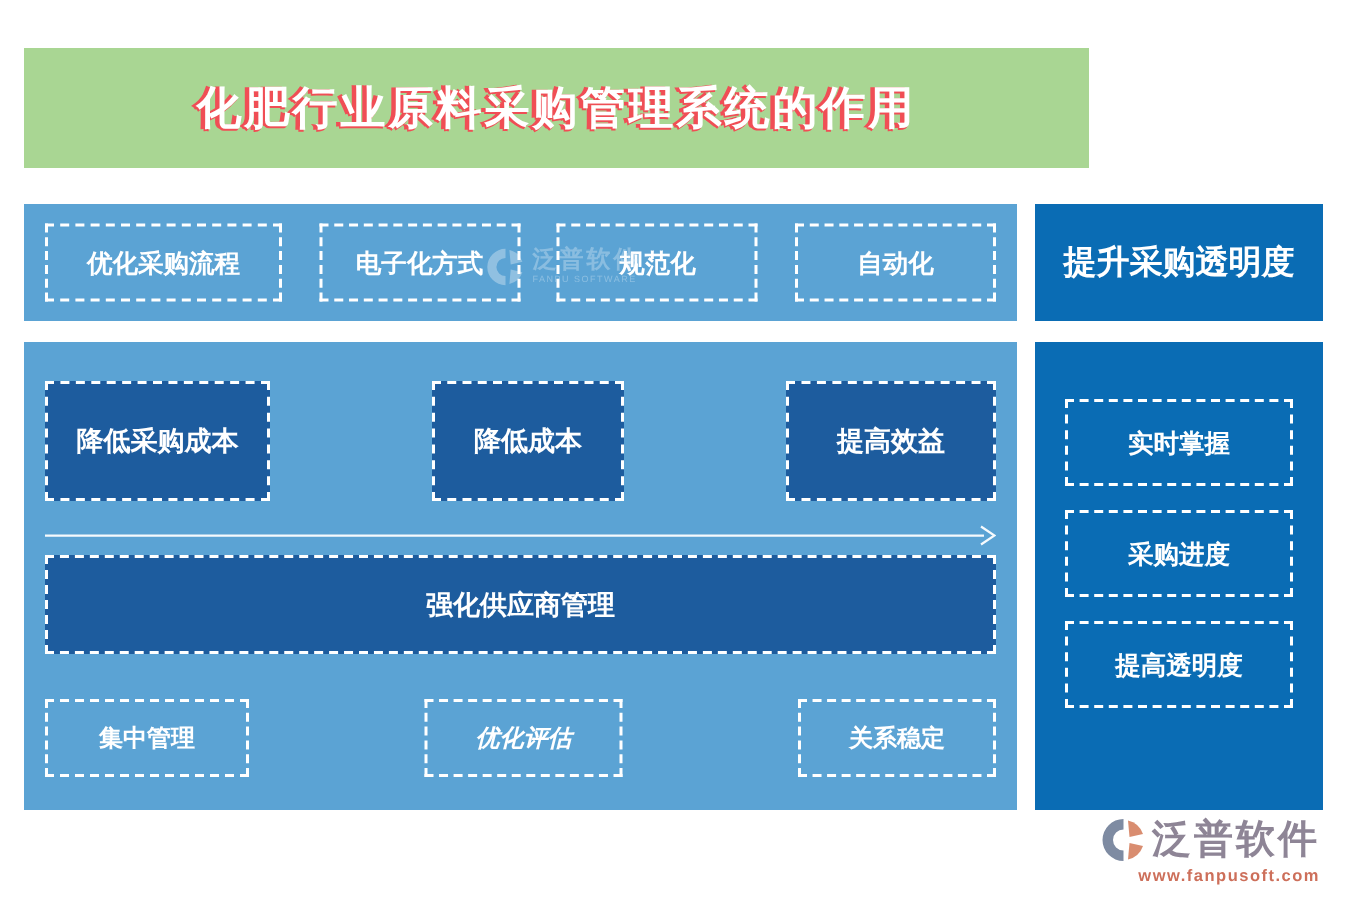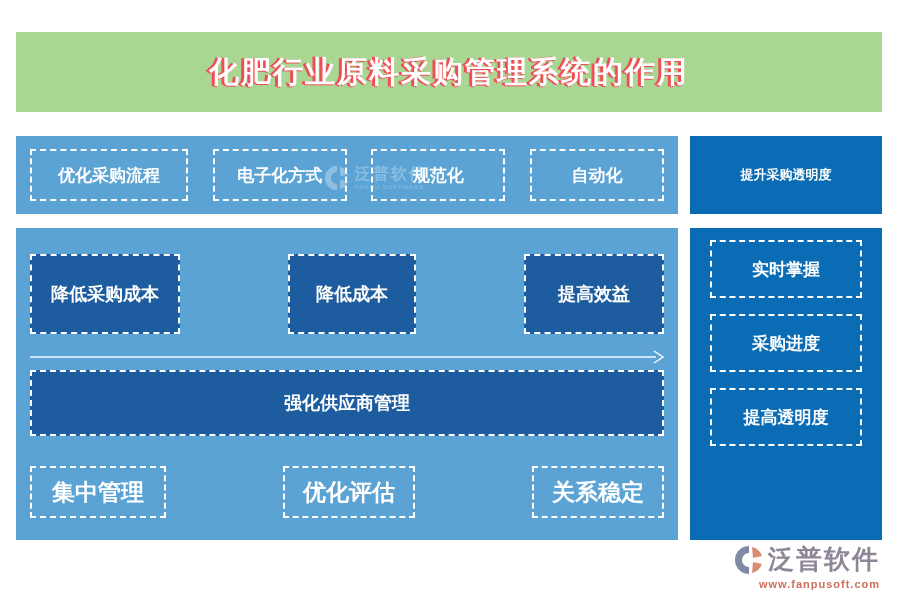--- a/index.html
+++ b/index.html
@@ -5,21 +5,21 @@
   html,body{margin:0;padding:0;}
   body{
     width:900px;height:600px;background:#ffffff;
     font-family:"Liberation Sans","DejaVu Sans",sans-serif;
     position:relative;overflow:hidden;
   }
   .abs{position:absolute;box-sizing:border-box;}
 
   
   #header{
-    left:16px;top:32px;width:866px;height:80px;
+    left:16px;top:32px;width:710px;height:80px;
     background:#a9d693;
     display:flex;align-items:center;justify-content:center;
   }
   #title{
     font-size:30px;font-weight:bold;color:#ffffff;letter-spacing:2px;
     text-shadow:-3px 0 0 #f04e55,-1px 1px 0 #f04e55;
   }
 
   
   #top-strip{
@@ -35,21 +35,21 @@
   }
   .top-box{height:52px;font-size:17px;background:transparent;}
   .top-box:nth-of-type(1){width:158px;}
   .top-box:nth-of-type(2){width:134px;}
   .top-box:nth-of-type(3){width:134px;}
   .top-box:nth-of-type(4){width:134px;}
 
   
   #top-right{
     left:690px;top:136px;width:192px;height:78px;
-    background:#0a6cb4;color:#ffffff;font-weight:bold;font-size:13px;
+    background:#0a6cb4;color:#ffffff;font-weight:bold;font-size:22px;
     display:flex;align-items:center;justify-content:center;
   }
 
   
   #main-panel{
     left:16px;top:228px;width:662px;height:312px;
     background:#5ba3d4;
   }
   #mid-row{
     position:absolute;top:26px;left:14px;right:14px;
@@ -64,32 +64,32 @@
   #arrow{position:absolute;top:122px;left:14px;width:634px;height:14px;}
 
   #wide-box{
     position:absolute;top:142px;left:14px;right:14px;height:66px;
     background:#1d5c9e;font-size:18px;
   }
   #bottom-row{
     position:absolute;top:238px;left:14px;right:14px;
     display:flex;justify-content:space-between;
   }
-  .bot-box{height:52px;font-size:23px;background:transparent;}
+  .bot-box{height:52px;font-size:16px;background:transparent;}
   .bot-box:nth-of-type(1){width:136px;}
-  .bot-box:nth-of-type(2){width:132px;}
+  .bot-box:nth-of-type(2){width:132px;font-style:italic;}
   .bot-box:nth-of-type(3){width:132px;}
   .bot-box:nth-of-type(4){width:132px;}
 
   
   #right-panel{
     left:690px;top:228px;width:192px;height:312px;
     background:#0a6cb4;
     display:flex;flex-direction:column;align-items:center;
-    padding-top:12px;gap:16px;
+    padding-top:38px;gap:16px;
   }
   .right-box{width:152px;height:58px;font-size:17px;background:transparent;flex:none;}
 
   
   #watermark{
     left:324px;top:156px;width:140px;height:44px;
     display:flex;align-items:center;gap:5px;
     opacity:0.32;pointer-events:none;
   }
   #watermark .wm-text{display:flex;flex-direction:column;color:#eef5fb;line-height:1;}

